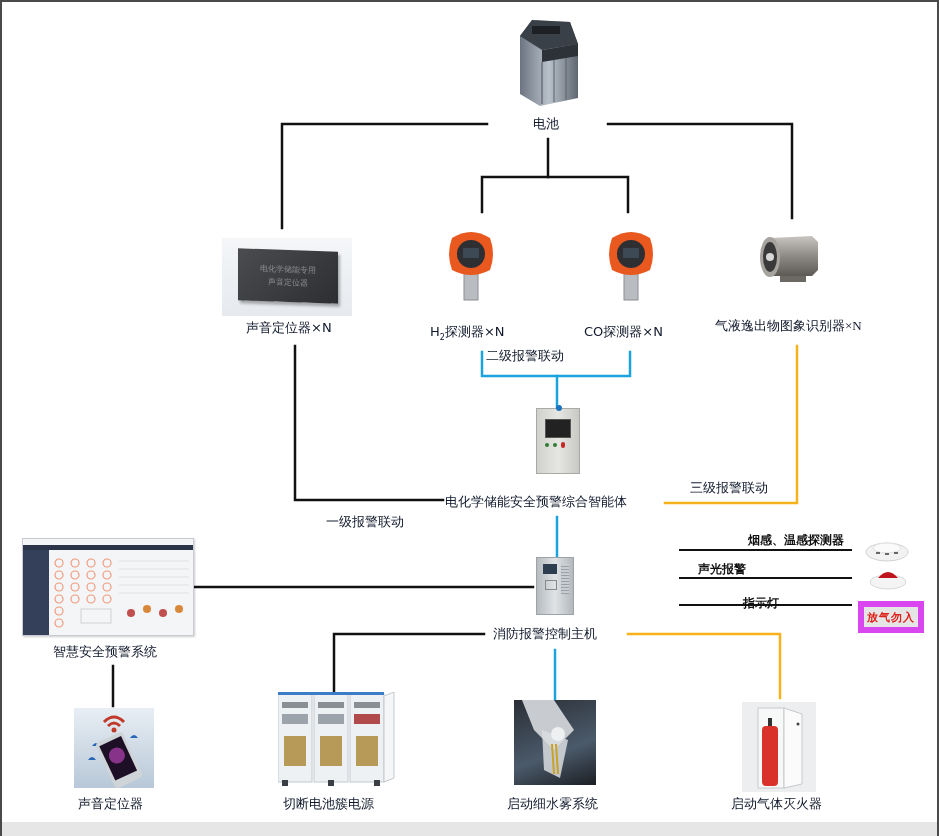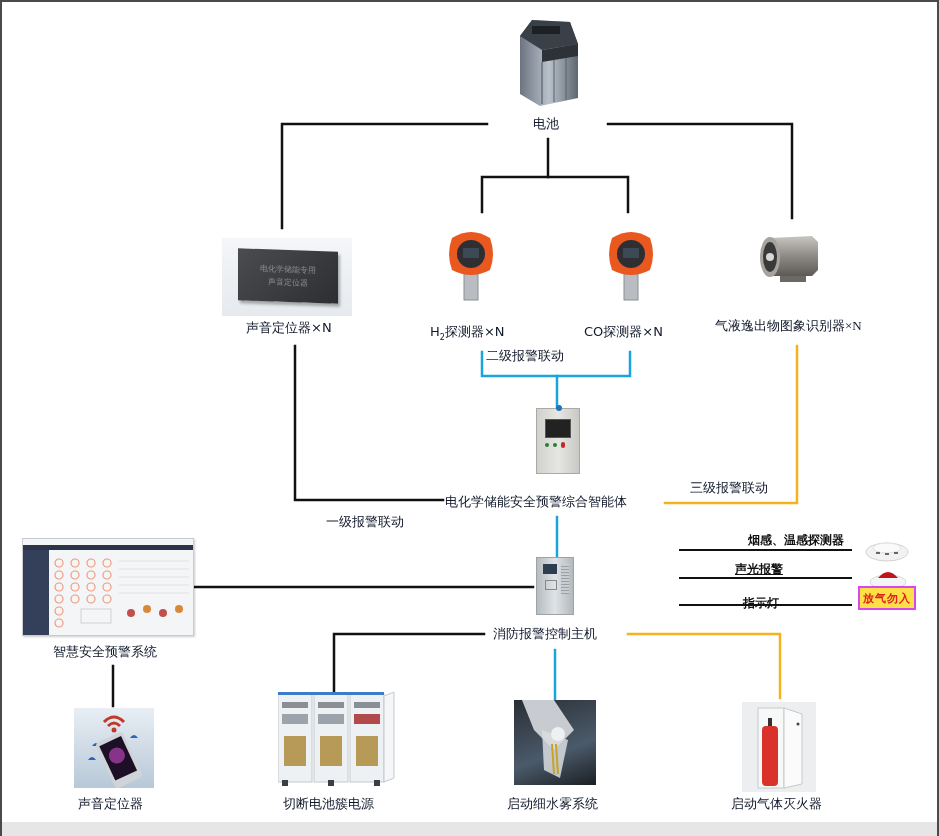--- a/index.html
+++ b/index.html
@@ -163,35 +163,35 @@
 <div class="lbl" style="left:53px;top:644px;">智慧安全预警系统</div>
 
 <div class="node-img" style="left:536px;top:557px;width:36px;height:56px;background:linear-gradient(90deg,#b7bcc0,#dfe3e6,#b3b8bc);border:1px solid #9ea3a7;">
   <div style="position:absolute;left:6px;top:6px;width:14px;height:10px;background:#2c3e50;"></div>
   <div style="position:absolute;left:24px;top:6px;width:8px;height:30px;background:repeating-linear-gradient(#c9ccd0 0 2px,#9aa0a5 2px 3px);"></div>
   <div style="position:absolute;left:8px;top:22px;width:10px;height:8px;border:1px solid #888;"></div>
 </div>
 <div class="lbl" style="left:493px;top:626px;">消防报警控制主机</div>
 
 <div class="lbl-sm" style="left:748px;top:533px;">烟感、温感探测器</div>
-<div class="lbl-sm" style="left:735px;top:562px;text-decoration:underline;">声光报警</div>
+<div class="lbl-sm" style="left:698px;top:562px;">声光报警</div>
 <div class="lbl-sm" style="left:743px;top:589px;margin-top:7px;">指示灯</div>
 
 <svg class="node-img" style="left:864px;top:540px;" width="46" height="22" viewBox="0 0 46 22">
   <ellipse cx="23" cy="12" rx="21" ry="9" fill="#f2f2f2" stroke="#d3d3d3"></ellipse>
   <ellipse cx="23" cy="8" rx="14" ry="5" fill="#fafafa" stroke="#e0e0e0"></ellipse>
   <rect x="12" y="12" width="4" height="2" fill="#666"></rect>
     <rect x="21" y="13" width="4" height="2" fill="#666"></rect>
     <rect x="30" y="12" width="4" height="2" fill="#666"></rect>
 </svg>
 <svg class="node-img" style="left:868px;top:566px;" width="40" height="24" viewBox="0 0 40 24">
   <ellipse cx="20" cy="16" rx="18" ry="7" fill="#f4f4f4" stroke="#d8d8d8"></ellipse>
   <path d="M10 12 Q20 0 30 12 Z" fill="#c0151c"></path>
 </svg>
-<div class="node-img" style="left:858px;top:586px;width:54px;height:20px;background:#fde047;border:2px solid #d946ef;display:flex;align-items:center;justify-content:center;">
+<div class="node-img" style="left:858px;top:601px;width:54px;height:20px;background:#e5e5e5;border:6px solid #d946ef;display:flex;align-items:center;justify-content:center;">
   <span style="color:#e0201a;font-size:11px;font-weight:bold;letter-spacing:1px;">放气勿入</span>
 </div>
 
 <div class="node-img" style="left:74px;top:708px;width:80px;height:80px;background:linear-gradient(#e8eef4,#b8c8d8);overflow:hidden;">
   <svg width="80" height="80" viewBox="0 0 80 80">
     <g fill="none" stroke="#c0392b" stroke-width="3">
         <path d="M30 14 Q40 4 50 14"></path>
         <path d="M34 18 Q40 12 46 18"></path>
       </g>
     <circle cx="40" cy="22" r="2.5" fill="#c0392b"></circle>

